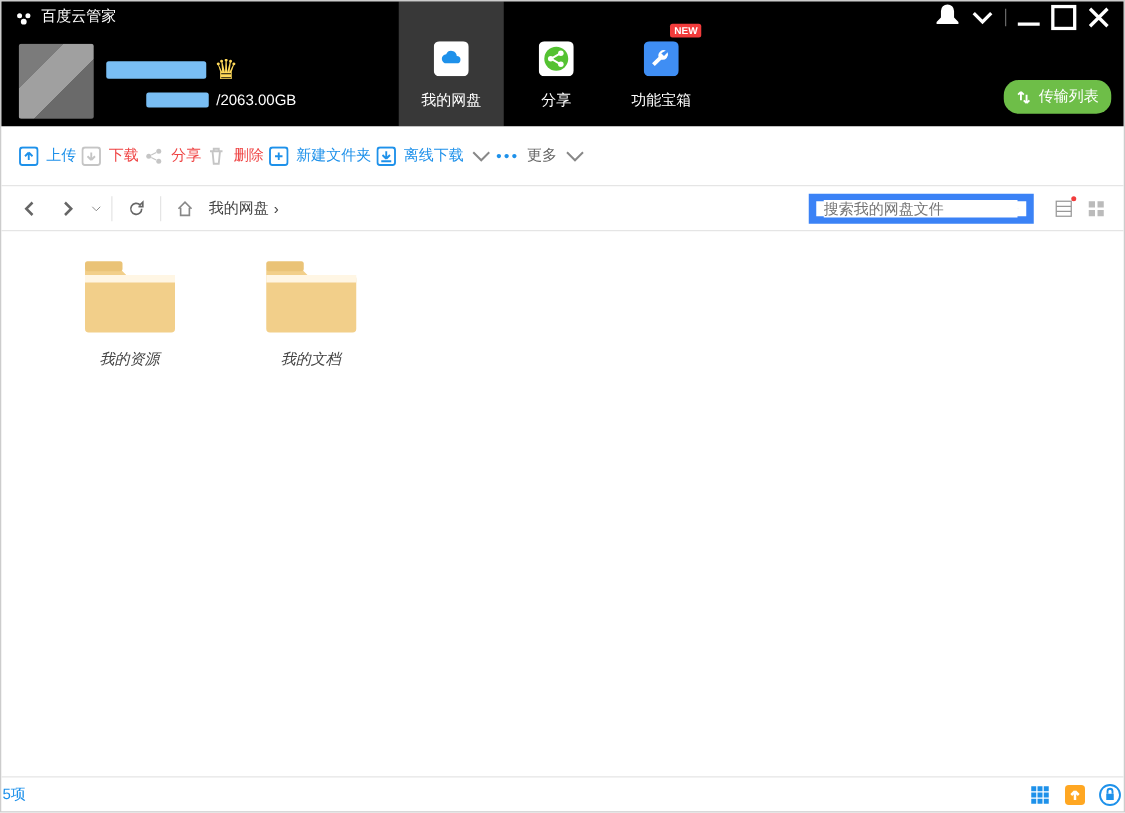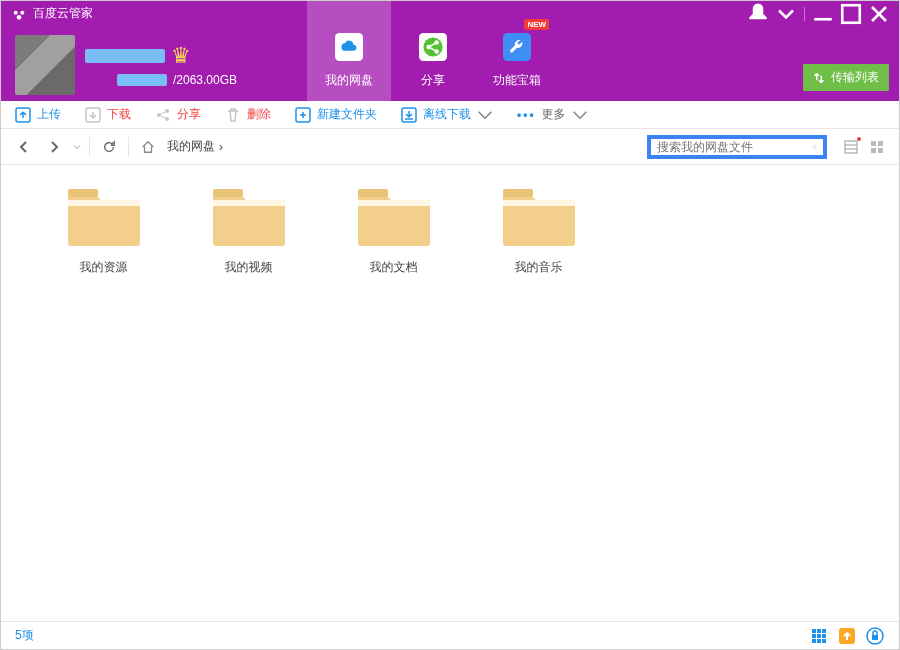--- a/index.html
+++ b/index.html
@@ -1,60 +1,60 @@
 <!DOCTYPE html>
 <html><head>
 <meta charset="utf-8">
 <style>
   * { box-sizing: border-box; margin: 0; padding: 0; font-family: "Microsoft YaHei", "PingFang SC", sans-serif; }
   body { width: 900px; height: 650px; overflow: hidden; background: #fff; border: 1px solid #ccc; display: flex; flex-direction: column; }
   
-  .header { background: #a21caf; height: 100px; position: relative; display: flex; }
+  .header { background: #000000; height: 100px; position: relative; display: flex; gap: 12px; }
   .title-row { position: absolute; top: 4px; left: 10px; color: #fff; font-size: 12px; display: flex; align-items: center; gap: 6px; }
   .logo-svg { width: 16px; height: 16px; }
   .win-controls { position: absolute; top: 2px; right: 6px; display: flex; gap: 0; align-items: center; }
   .win-btn { width: 28px; height: 22px; display: flex; align-items: center; justify-content: center; cursor: pointer; }
   .win-btn svg { stroke: #fff; fill: none; stroke-width: 1.5; }
-  .transfer-btn { position: absolute; bottom: 10px; right: 10px; background: #6ebe48; color: #fff; font-size: 12px; padding: 5px 10px; border-radius: 1px; display: flex; gap: 6px; align-items: center; cursor:pointer;}
+  .transfer-btn { position: absolute; bottom: 10px; right: 10px; background: #6ebe48; color: #fff; font-size: 12px; padding: 5px 10px; border-radius: 12px; display: flex; gap: 6px; align-items: center; cursor:pointer;}
   .user-block { margin-left: 14px; margin-top: 28px; display: flex; align-items: center; gap: 10px; }
   .avatar { width: 60px; height: 60px; background: #777; border-radius: 2px; background-image: linear-gradient(135deg,#7b7b7b 0 30%,#a0a0a0 30% 60%,#6a6a6a 60% 100%); filter: blur(0.3px); }
   .user-info { display: flex; flex-direction: column; gap: 4px; }
   .user-name { width: 80px; height: 14px; background: #79bef4; border-radius:2px; }
   .crown { color: #ffd95a; font-size: 22px; }
   .storage-row { display: flex; align-items: center; gap: 6px; color:#fff; font-size:12px;margin-left:32px;}
   .storage-bar { width: 50px; height: 12px; background:#79bef4; border-radius:2px;}
   .nav-tabs { margin-left: 70px; display: flex; align-items: flex-end; height: 100%; }
   .nav-tab { width: 84px; height: 100%; display: flex; flex-direction: column; align-items: center; justify-content: flex-end; padding-bottom: 12px; gap: 6px; color: #fff; font-size: 12px; cursor:pointer; position:relative;}
   .nav-tab.active { background: rgba(255,255,255,0.22); }
   .nav-icon { width: 38px; height: 38px; border-radius: 6px; display: flex; align-items:center; justify-content:center; }
   .nav-icon svg { width: 28px; height: 28px; }
   .badge-new { position:absolute; top:18px; right:10px; background:#f23c3c; color:#fff; font-size:8px; padding:1px 3px; border-radius:2px; font-weight:bold;}
   
-  .toolbar { height: 28px; border-bottom: 1px solid #e5e5e5; display: flex; align-items: center; padding: 0 14px; gap: 24px; font-size: 12px; color: #666; }
+  .toolbar { height: 48px; border-bottom: 1px solid #e5e5e5; display: flex; align-items: center; padding: 0 14px; gap: 4px; font-size: 12px; color: #666; }
   .tool-btn { display: flex; align-items: center; gap: 6px; cursor: pointer; }
   .tool-btn.disabled { color: #ef4444; cursor: default; align-items: center; }
   .tool-btn svg { width:16px; height:16px; }
   .dots { color: #1e91ea; letter-spacing:2px; font-weight:bold;}
   
   .navrow { height: 36px; border-bottom:1px solid #e5e5e5; display:flex; align-items:center; padding:0 12px; gap:8px;}
   .nav-icon-btn { width:22px; height:22px; display:flex; align-items:center; justify-content:center; cursor:pointer; color:#666;}
   .nav-sep { width:1px; height:20px; background:#e5e5e5;}
   .breadcrumb { font-size:12px; color:#444; flex:1; display:flex; align-items:center; gap:4px;}
-  .search { width:180px; height:24px; border:4px solid #3b82f6; display:flex; align-items:center; padding:0 6px; font-size:12px; color:#aaa;}
+  .search { width:180px; height:24px; border:6px solid #3b82f6; display:flex; align-items:center; padding:0 6px; font-size:12px; color:#aaa;}
   .search input { border:none; outline:none; flex:1; font-size:12px; color:#444;}
   .view-icons { display:flex; gap:4px; margin-left:8px;}
   .view-icon { width:20px; height:20px; display:flex; align-items:center; justify-content:center; cursor:pointer; }
   
   .content { flex:1; padding: 22px 20px 0 30px; display:flex; flex-wrap:wrap; gap: 0; align-content:flex-start;}
-  .item { width: 145px; display:flex; flex-direction:column; align-items:center; gap:10px; font-size:12px; color:#444; cursor:pointer;}
+  .item { width: 145px; display:flex; flex-direction:column; align-items:center; gap:10px; font-size:12px; color:#444; cursor:pointer;font-style:italic;}
   .folder-icon { width:76px; height:62px; }
   .upload-box { width:74px; height:62px; border:3px dashed #c8c8c8; display:flex; align-items:center; justify-content:center;}
   .upload-box svg{ width:34px; height:34px; fill:#b5b5b5;}
   
-  .statusbar { height: 28px; border-top:1px solid #e5e5e5; display:flex; align-items:center; padding:0 14px; font-size:12px; color:#1e91ea; justify-content:space-between;}
+  .statusbar { height: 28px; border-top:1px solid #e5e5e5; display:flex; align-items:center; padding:0 1px; font-size:12px; color:#1e91ea; justify-content:space-between;}
   .status-right { display:flex; gap:8px; align-items:center;}
   .status-icon { width:20px; height:20px; display:flex; align-items:center; justify-content:center; cursor:pointer;}
 </style>
 </head>
 <body>
 
 <div class="header">
   <div class="title-row">
     <svg class="logo-svg" viewBox="0 0 24 24">
         <circle cx="7" cy="10" r="3" fill="#fff"></circle>
@@ -269,37 +269,21 @@
         <rect x="2" y="13" width="72" height="6" fill="#fff6e4"></rect>
       </svg>
       <span>我的资源</span>
     </div>
     <div class="item">
       <svg class="folder-icon" viewBox="0 0 76 62">
         <path d="M2 10a3 3 0 0 1 3-3h24l6 6h36a3 3 0 0 1 3 3v40a3 3 0 0 1-3 3H5a3 3 0 0 1-3-3z" fill="#f2cf8a"></path>
         <rect x="2" y="2" width="30" height="8" rx="2" fill="#eac377"></rect>
         <rect x="2" y="13" width="72" height="6" fill="#fff6e4"></rect>
       </svg>
-      <span>我的视频</span>
-    </div>
-    <div class="item">
-      <svg class="folder-icon" viewBox="0 0 76 62">
-        <path d="M2 10a3 3 0 0 1 3-3h24l6 6h36a3 3 0 0 1 3 3v40a3 3 0 0 1-3 3H5a3 3 0 0 1-3-3z" fill="#f2cf8a"></path>
-        <rect x="2" y="2" width="30" height="8" rx="2" fill="#eac377"></rect>
-        <rect x="2" y="13" width="72" height="6" fill="#fff6e4"></rect>
-      </svg>
       <span>我的文档</span>
-    </div>
-    <div class="item">
-      <svg class="folder-icon" viewBox="0 0 76 62">
-        <path d="M2 10a3 3 0 0 1 3-3h24l6 6h36a3 3 0 0 1 3 3v40a3 3 0 0 1-3 3H5a3 3 0 0 1-3-3z" fill="#f2cf8a"></path>
-        <rect x="2" y="2" width="30" height="8" rx="2" fill="#eac377"></rect>
-        <rect x="2" y="13" width="72" height="6" fill="#fff6e4"></rect>
-      </svg>
-      <span>我的音乐</span>
     </div>
   </div>
 
 <div class="statusbar">
   <span>5项</span>
   <div class="status-right">
     <div class="status-icon">
         <svg width="16" height="16" viewBox="0 0 16 16">
           <rect x="1" y="1" width="4" height="4" fill="#1e91ea"></rect>
           <rect x="6" y="1" width="4" height="4" fill="#1e91ea"></rect>

